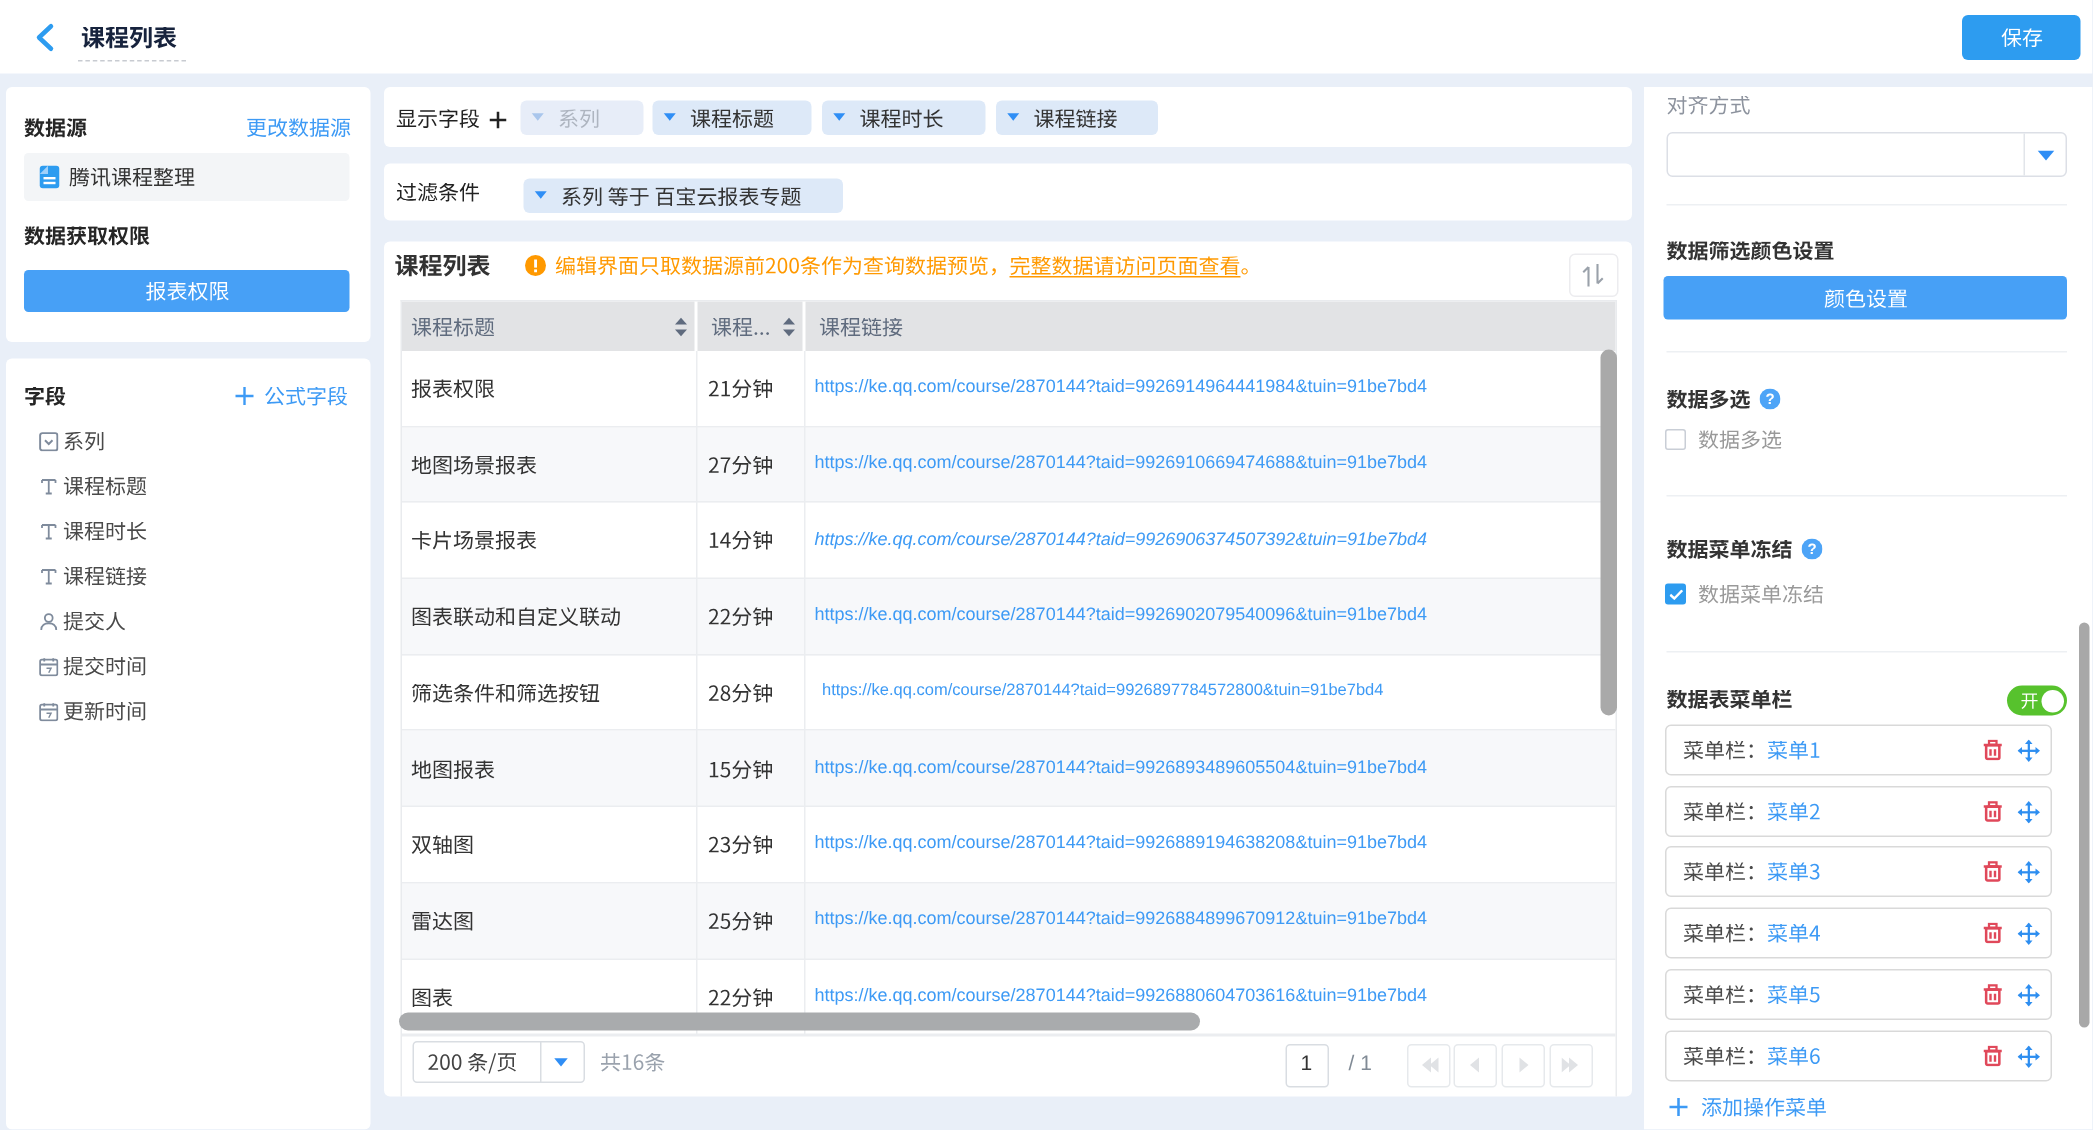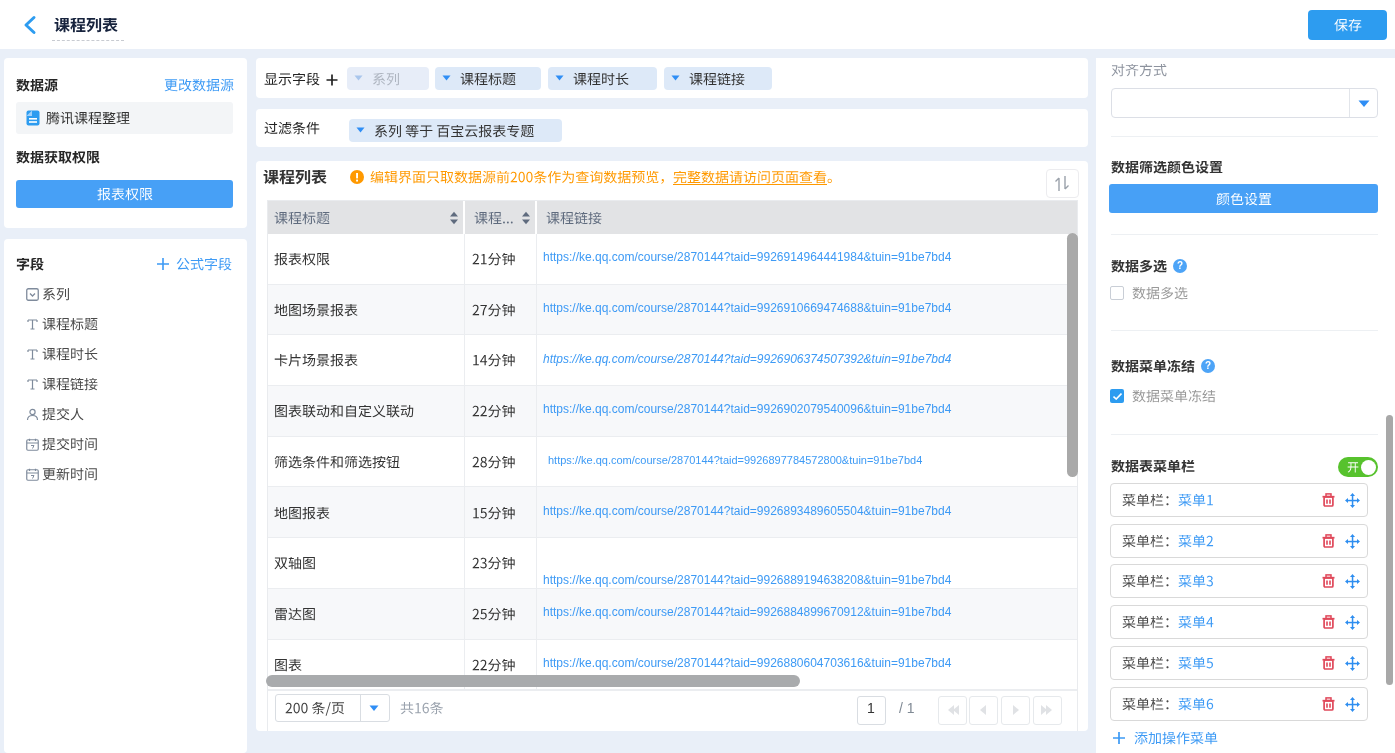--- a/index.html
+++ b/index.html
@@ -649,21 +649,21 @@
       </g>
     </svg></div>
 <div style="position:absolute;left:472.0px;top:557.2px;z-index:4;line-height:0;"><svg class="" width="43.5" height="15.4" style="" xmlns="http://www.w3.org/2000/svg">
       <g fill="#333" transform="translate(0,11.20) scale(0.0140,-0.0140)">
         <use href="#gr32"></use>
         <use href="#gr33" x="555"></use>
         <use href="#gr5206" x="1110"></use>
         <use href="#gr949F" x="2110"></use>
       </g>
     </svg></div>
-<div style="position:absolute;left:543px;top:573px;font-size:12px;color:#3d9af5;line-height:14px;white-space:nowrap;z-index:4;">https://ke.qq.com/course/2870144?taid=9926889194638208&amp;tuin=91be7bd4</div>
+<div style="position:absolute;left:543px;top:554px;font-size:12px;color:#3d9af5;line-height:14px;white-space:nowrap;z-index:4;">https://ke.qq.com/course/2870144?taid=9926889194638208&amp;tuin=91be7bd4</div>
 <div style="position:absolute;left:268px;top:589px;width:809px;height:51px;background:#f7f8fa;z-index:2"></div>
 <div style="position:absolute;left:268px;top:639px;width:809px;height:1px;background:#ebedf0;z-index:3"></div>
 <div style="position:absolute;left:274.0px;top:607.9px;z-index:4;line-height:0;"><svg class="" width="42.0" height="15.4" style="" xmlns="http://www.w3.org/2000/svg">
       <g fill="#333" transform="translate(0,11.20) scale(0.0140,-0.0140)">
         <use href="#gr96F7"></use>
         <use href="#gr8FBE" x="1000"></use>
         <use href="#gr56FE" x="2000"></use>
       </g>
     </svg></div>
 <div style="position:absolute;left:472.0px;top:607.9px;z-index:4;line-height:0;"><svg class="" width="43.5" height="15.4" style="" xmlns="http://www.w3.org/2000/svg">

